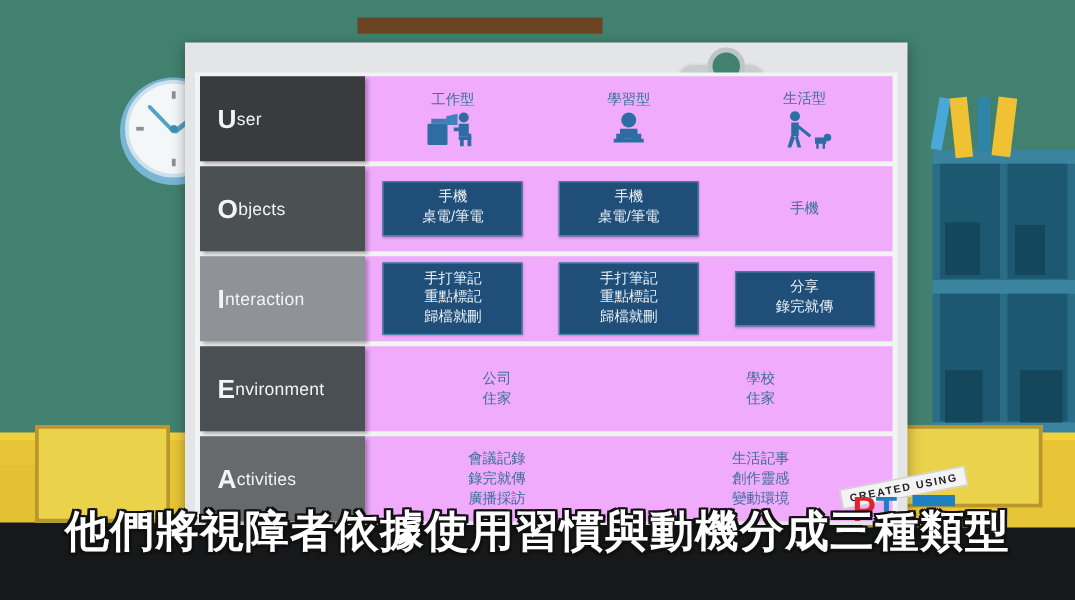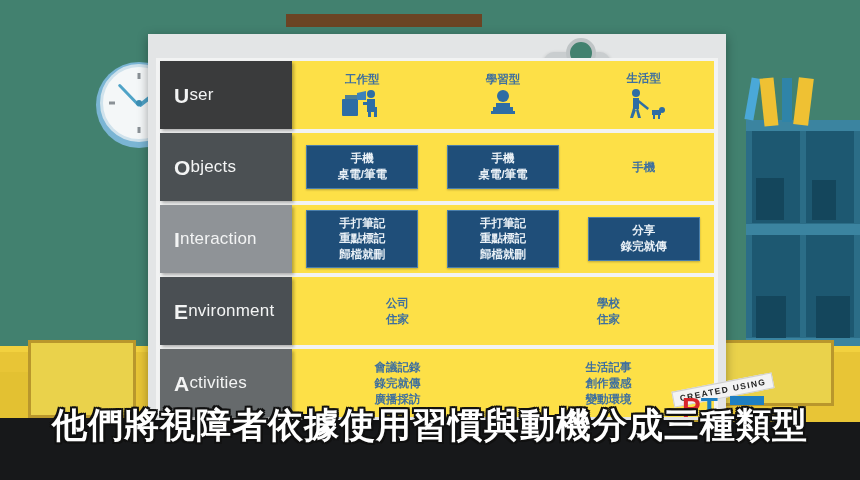--- a/index.html
+++ b/index.html
@@ -121,32 +121,31 @@
     width: 132px;
     flex: 0 0 132px;
     color: #f3f4f4;
     display: flex; align-items: center;
     padding-left: 14px;
     font-size: 16px;
     letter-spacing: .2px;
     box-shadow: 2px 2px 3px rgba(0,0,0,.28);
   }
   .rowlabel .cap { font-size: 21px; font-weight: 700; line-height: 1; }
-  .rowlabel .rest { font-size: 17px; }
+  .rowlabel .rest { font-size: 14px; }
   .rl-user        { background: #3a3b3c; }
   .rl-objects     { background: #4b5053; }
   .rl-interaction { background: #8f9397; }
   .rl-environment { background: #4a4f53; }
   .rl-activities  { background: #666a6c; }
 
   .cells {
     flex: 1;
     display: flex;
-    background: #fde047;
-    font-weight: bold;
+    background: #f0abfc;
   }
   .cell {
     flex: 1;
     display: flex; flex-direction: column;
     align-items: center; justify-content: center;
     padding: 4px 2px;
     text-align: center;
   }
   .chip {
     background: #1f4e79;

